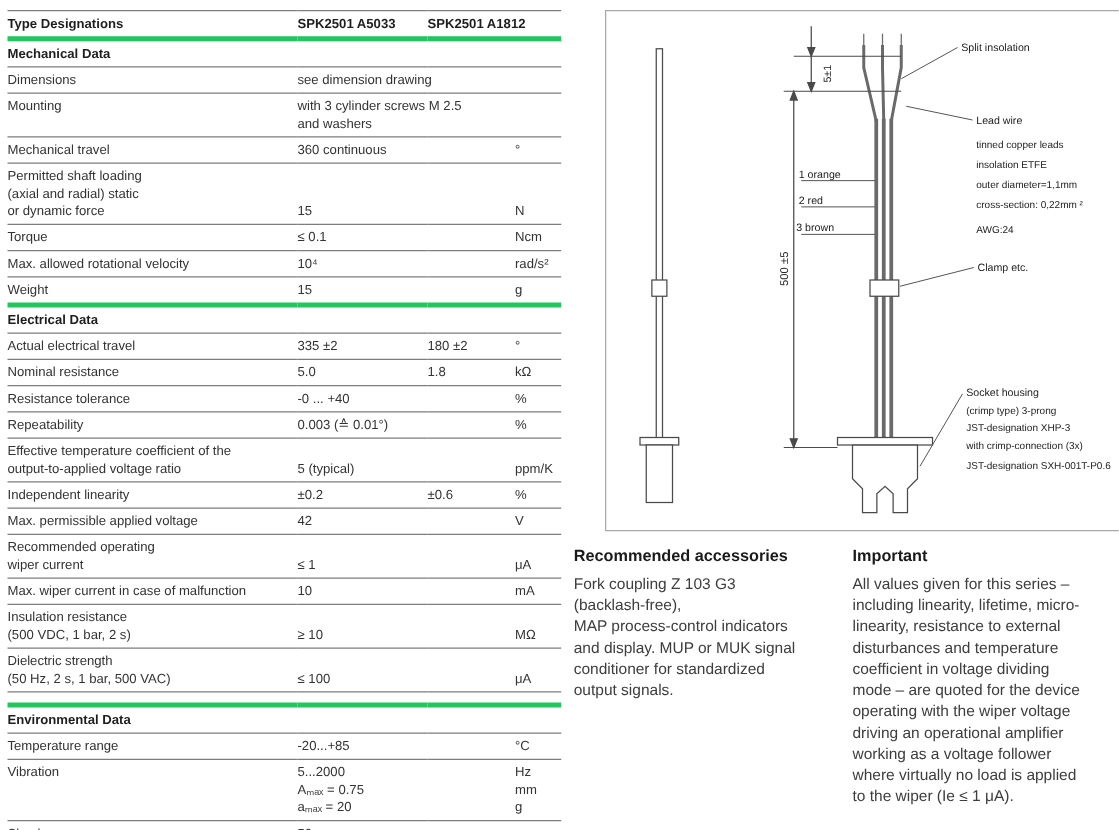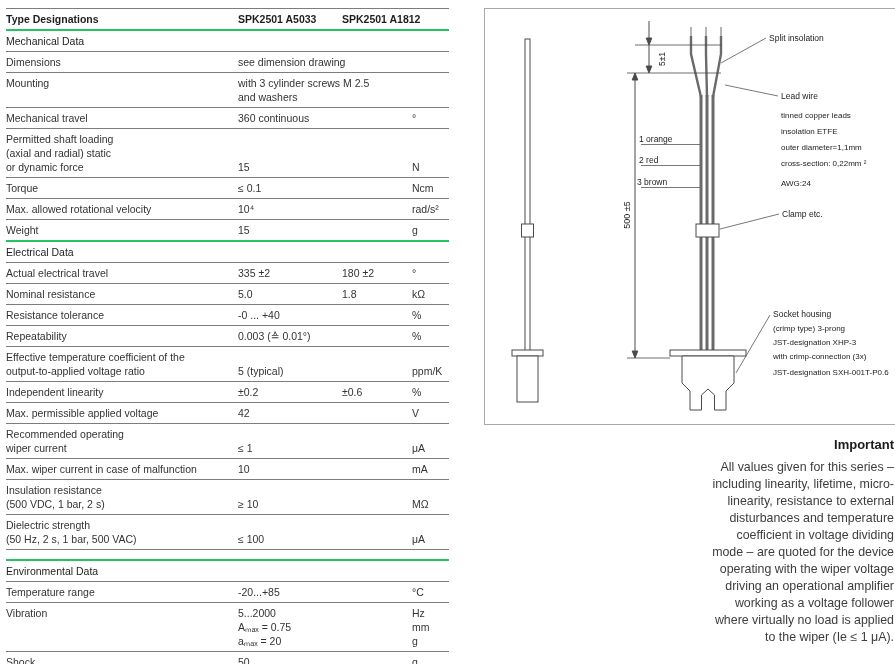--- a/index.html
+++ b/index.html
@@ -25,22 +25,22 @@
     padding:3px 2px 3px 0;
     line-height:14px;
     white-space:pre;
     vertical-align:top;
   }
   .spec-table thead td {
     border-top:1px solid #7d7d7d;
     font-weight:bold; color:#1e1e1e;
   }
   .spec-table .section-row td {
-    border-top:2px solid #22c55e;
-    font-weight:normal; color:#1e1e1e;
+    border-top:4px solid #22c55e;
+    font-weight:bold; color:#1e1e1e;
   }
   .spec-table td.val, .spec-table td.unit { vertical-align:bottom; }
   .spec-table tr.spacer td { border:0; height:10px; padding:0; }
 
   
   .diagram-panel {
     position:absolute; left:484px; top:8px;
     width:431px; height:417px;
     border:1px solid #a8a8a8; background:#fff;
   }
@@ -50,21 +50,21 @@
   .text-block { position:absolute; top:437px; }
   .text-block h3 {
     font-size:13px; font-weight:bold; color:#1a1a1a;
     margin:0 0 6px 0; line-height:16px;
   }
   .text-block p {
     font-size:12.4px; line-height:17px; color:#3d3d3d;
     white-space:pre-line; margin:0;
   }
   .accessories { left:459px; width:216px; }
-  .important   { left:682px; width:212px;text-align:right; }
+  .important   { left:682px; width:212px; }
 </style>
 </head>
 <body>
 
 <div class="page">
 
   <table class="spec-table">
     <colgroup>
       <col class="c-param">
         <col class="c-v1">
@@ -305,20 +305,29 @@
         <text x="288" y="322" font-size="8">(crimp type) 3-prong</text>
         <text x="288" y="336" font-size="8">JST-designation XHP-3</text>
         <text x="288" y="350" font-size="8">with crimp-connection (3x)</text>
         <text x="288" y="366" font-size="8">JST-designation SXH-001T-P0.6</text>
         <text transform="translate(145 206) rotate(-90)" text-anchor="middle" font-size="9">500 ±5</text>
         <text transform="translate(180 50) rotate(-90)" text-anchor="middle" font-size="8.5">5±1</text>
       </g>
     </svg>
   </div>
 
+  <div class="text-block accessories">
+    <h3>Recommended accessories</h3>
+    <p>Fork coupling Z 103 G3
+(backlash-free),
+MAP process-control indicators
+and display. MUP or MUK signal
+conditioner for standardized
+output signals.</p>
+  </div>
 
   <div class="text-block important">
     <h3>Important</h3>
     <p>All values given for this series –
 including linearity, lifetime, micro-
 linearity, resistance to external
 disturbances and temperature
 coefficient in voltage dividing
 mode – are quoted for the device
 operating with the wiper voltage

